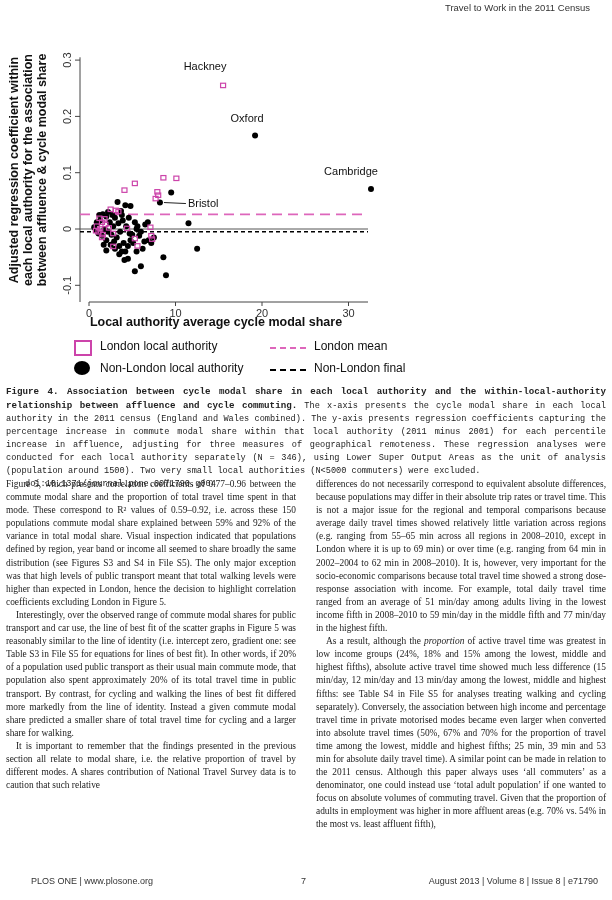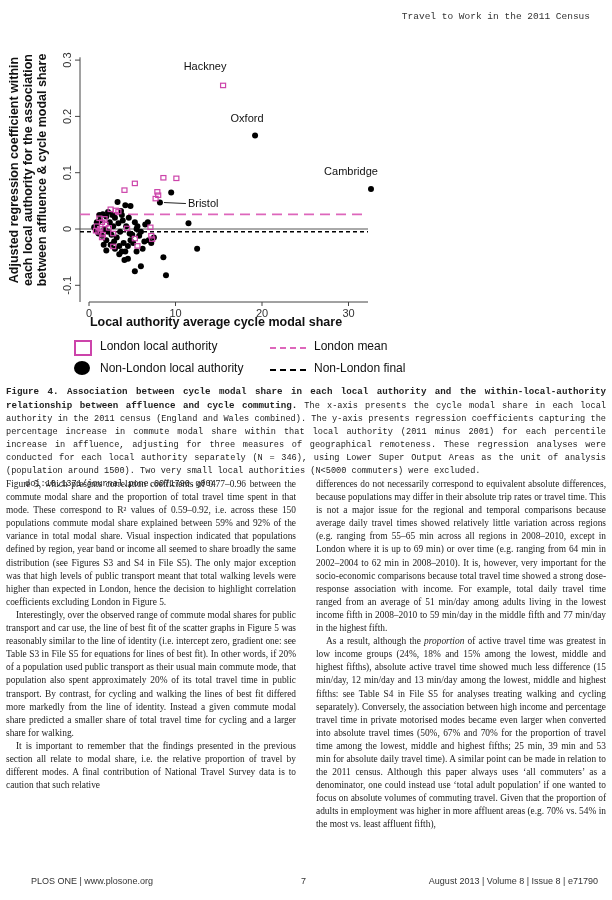--- a/index.html
+++ b/index.html
@@ -1,17 +1,17 @@
 <!DOCTYPE html>
 <html><head>
 <meta charset="utf-8">
 <style>
   html, body { margin:0; padding:0; background:#fff; }
   body { width:612px; height:900px; position:relative; overflow:hidden; font-family:"Liberation Serif", serif; color:#222; }
-  .running-head { position:absolute; top:11px; right:22px; font-family:Liberation Mono, monospace; font-size:9.5px; color:#333;margin-left:28px; }
+  .running-head { position:absolute; top:2px; right:22px; font-family:Liberation Sans, sans-serif; font-size:9.5px; color:#333;margin-left:28px; }
   #chart { position:absolute; left:0; top:40px; }
   .legend { position:absolute; left:72px; top:338px; font-family:"Liberation Sans", sans-serif; font-size:12px; color:#111; }
   .legend .row { position:absolute; white-space:nowrap; }
   .leg-sq { position:absolute; width:14px; height:12px; border:2.5px solid #cc44aa; background:#fff; }
   .leg-dot { position:absolute; width:16px; height:14px; border-radius:50%; background:#000; }
   .leg-dash-pink { position:absolute; width:36px; height:0; border-top:2px dashed #dd66bb; }
   .leg-dash-black { position:absolute; width:36px; height:0; border-top:2.5px dashed #000; }
   .caption { position:absolute; left:6px; top:385px; width:600px; font-family:Liberation Mono, monospace; font-size:8.6px; line-height:13px; color:#222; text-align:justify; }
   .caption b { font-weight:bold; font-size:9.2px; }
   .caption .doi { display:block;padding-left:19px; }
@@ -202,21 +202,21 @@
 </div>
 
 <div class="caption">
   <b>Figure 4. Association between cycle modal share in each local authority and the within-local-authority relationship between affluence and cycle commuting.</b><span> The x-axis presents the cycle modal share in each local authority in the 2011 census (England and Wales combined). The y-axis presents regression coefficients capturing the percentage increase in commute modal share within that local authority (2011 minus 2001) for each percentile increase in affluence, adjusting for three measures of geographical remoteness. These regression analyses were conducted for each local authority separately (N = 346), using Lower Super Output Areas as the unit of analysis (population around 1500). Two very small local authorities (N&lt;5000 commuters) were excluded.</span>
   <span class="doi">doi:10.1371/journal.pone.0071790.g004</span>
 </div>
 
 <div class="col col-left">
   <p>Figure 5, which presents correlation coefficients of 0.77–0.96 between the commute modal share and the proportion of total travel time spent in that mode. These correspond to R² values of 0.59–0.92, i.e. across these 150 populations commute modal share explained between 59% and 92% of the variance in total modal share. Visual inspection indicated that populations defined by region, year band or income all seemed to share broadly the same distribution (see Figures S3 and S4 in File S5). The only major exception was that high levels of public transport meant that total walking levels were higher than expected in London, hence the decision to highlight correlation coefficients excluding London in Figure 5.</p>
   <p class="indent">Interestingly, over the observed range of commute modal shares for public transport and car use, the line of best fit of the scatter graphs in Figure 5 was reasonably similar to the line of identity (i.e. intercept zero, gradient one: see Table S3 in File S5 for equations for lines of best fit). In other words, if 20% of a population used public transport as their usual main commute mode, that population also spent approximately 20% of its total travel time in public transport. By contrast, for cycling and walking the lines of best fit differed more markedly from the line of identity. Instead a given commute modal share predicted a smaller share of total travel time for cycling and a larger share for walking.</p>
-  <p class="indent">It is important to remember that the findings presented in the previous section all relate to modal share, i.e. the relative proportion of travel by different modes. A final contribution of National Travel Survey data is to caution that such relative</p>
+  <p class="indent">It is important to remember that the findings presented in the previous section all relate to modal share, i.e. the relative proportion of travel by different modes. A shares contribution of National Travel Survey data is to caution that such relative</p>
 </div>
 
 <div class="col col-right">
   <p>differences do not necessarily correspond to equivalent absolute differences, because populations may differ in their absolute trip rates or travel time. This is not a major issue for the regional and temporal comparisons because average daily travel times showed relatively little variation across regions (e.g. ranging from 55–65 min across all regions in 2008–2010, except in London where it is up to 69 min) or over time (e.g. ranging from 64 min in 2002–2004 to 62 min in 2008–2010). It is, however, very important for the socio-economic comparisons because total travel time showed a strong dose-response association with income. For example, total daily travel time ranged from an average of 51 min/day among adults living in the lowest income fifth in 2008–2010 to 59 min/day in the middle fifth and 77 min/day in the highest fifth.</p>
   <p class="indent"><span>As a result, although the </span><i>proportion</i><span> of active travel time was greatest in low income groups (24%, 18% and 15% among the lowest, middle and highest fifths), absolute active travel time showed much less difference (15 min/day, 12 min/day and 13 min/day among the lowest, middle and highest fifths: see Table S4 in File S5 for analyses treating walking and cycling separately). Conversely, the association between high income and percentage travel time in private motorised modes became even larger when converted into absolute travel times (50%, 67% and 70% for the proportion of travel time among the lowest, middle and highest fifths; 25 min, 39 min and 53 min for absolute daily travel time). A similar point can be made in relation to the 2011 census. Although this paper always uses ‘all commuters’ as a denominator, one could instead use ‘total adult population’ if one wanted to focus on absolute volumes of commuting travel. Given that the proportion of adults in employment was higher in more affluent areas (e.g. 70% vs. 54% in the most vs. least affluent fifth),</span></p>
 </div>
 
 <div class="footer footer-left">PLOS ONE | www.plosone.org</div>
 <div class="footer footer-center">7</div>
 <div class="footer footer-right">August 2013 | Volume 8 | Issue 8 | e71790</div>

